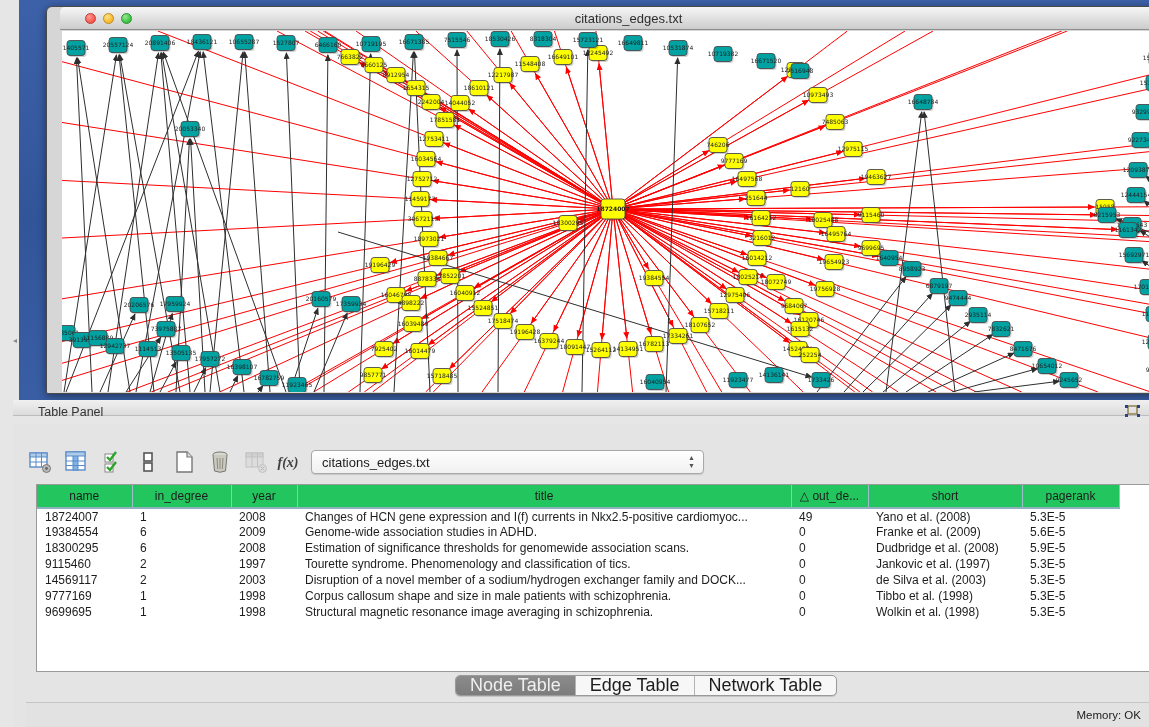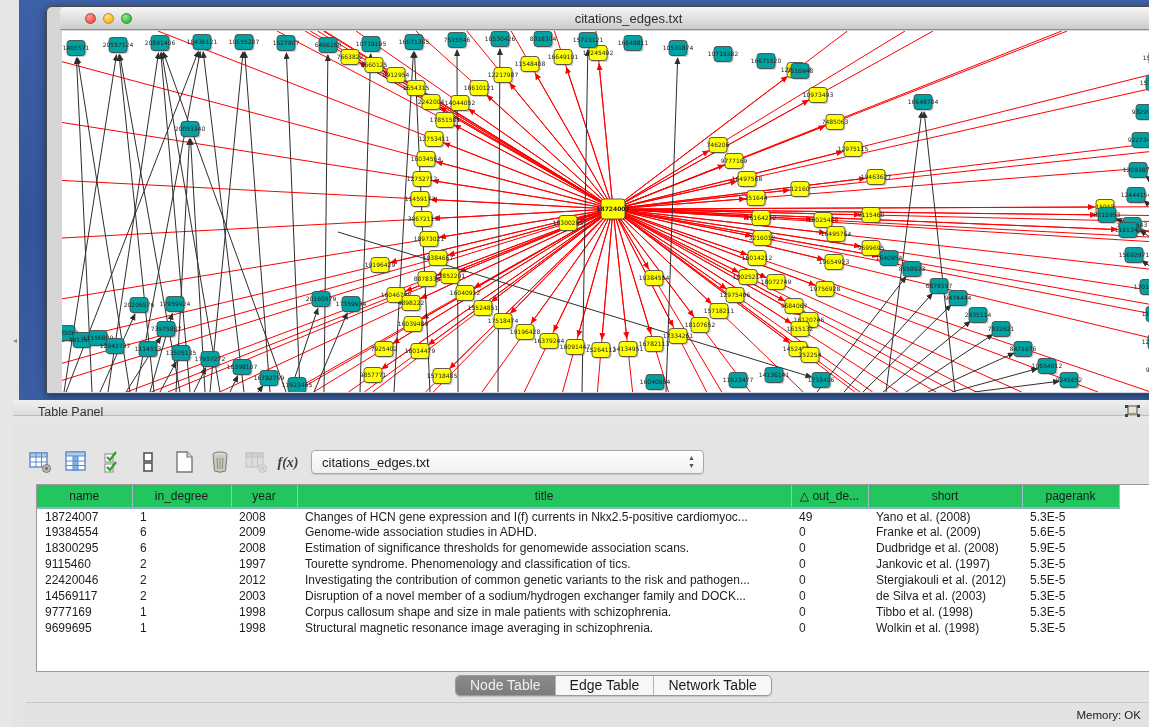--- a/index.html
+++ b/index.html
@@ -63,21 +63,21 @@
     overflow:hidden; white-space:nowrap; }
   #vscroll { left:1114px; top:0; width:15px; height:186px; background:#f2f2f2;
     border-left:1px solid #cfcfcf; }
   #vthumb { left:2px; top:3px; width:10px; height:36px; background:#b8b8b8;
     border:1px solid #9e9e9e; border-radius:6px; }
 
   
   #segments { left:429px; top:251px; height:21px; display:flex;
     border:1px solid #9a9a9a; border-radius:5px; overflow:hidden;
     background:#f7f7f7; box-shadow:0 1px 1px rgba(0,0,0,.15); }
-  .seg { font-size:14px; line-height:19px; padding:0 14px; color:#1d1d1d;
+  .seg { font-size:18px; line-height:19px; padding:0 14px; color:#1d1d1d;
     border-right:1px solid #b4b4b4; }
   .seg:last-child { border-right:none; }
   .seg.active { background:linear-gradient(#8b8b8b,#7c7c7c); color:#efefef; }
 
   
   #statusbar { left:0; top:278px; width:1149px; height:25px;
     border-top:1px solid #c6c6c6; background:#e2e2e2; }
   #mem-label { right:34px; top:6px; font-size:11.5px; color:#222; position:absolute; }
   #mem-dot { right:12px; top:4px; width:14px; height:14px; border-radius:50%;
     background:radial-gradient(circle at 35% 30%,#8fe08f,#3cb83c 75%);
@@ -849,29 +849,20 @@
           <tr>
             <td>9115460</td>
             <td>2</td>
             <td>1997</td>
             <td>Tourette syndrome. Phenomenology and classification of tics.</td>
             <td>0</td>
             <td>Jankovic et al. (1997)</td>
             <td>5.3E-5</td>
           </tr>
           <tr>
-            <td>22420046</td>
-            <td>2</td>
-            <td>2012</td>
-            <td>Investigating the contribution of common genetic variants to the risk and pathogen...</td>
-            <td>0</td>
-            <td>Stergiakouli et al. (2012)</td>
-            <td>5.5E-5</td>
-          </tr>
-          <tr>
             <td>14569117</td>
             <td>2</td>
             <td>2003</td>
             <td>Disruption of a novel member of a sodium/hydrogen exchanger family and DOCK...</td>
             <td>0</td>
             <td>de Silva et al. (2003)</td>
             <td>5.3E-5</td>
           </tr>
           <tr>
             <td>9777169</td>

